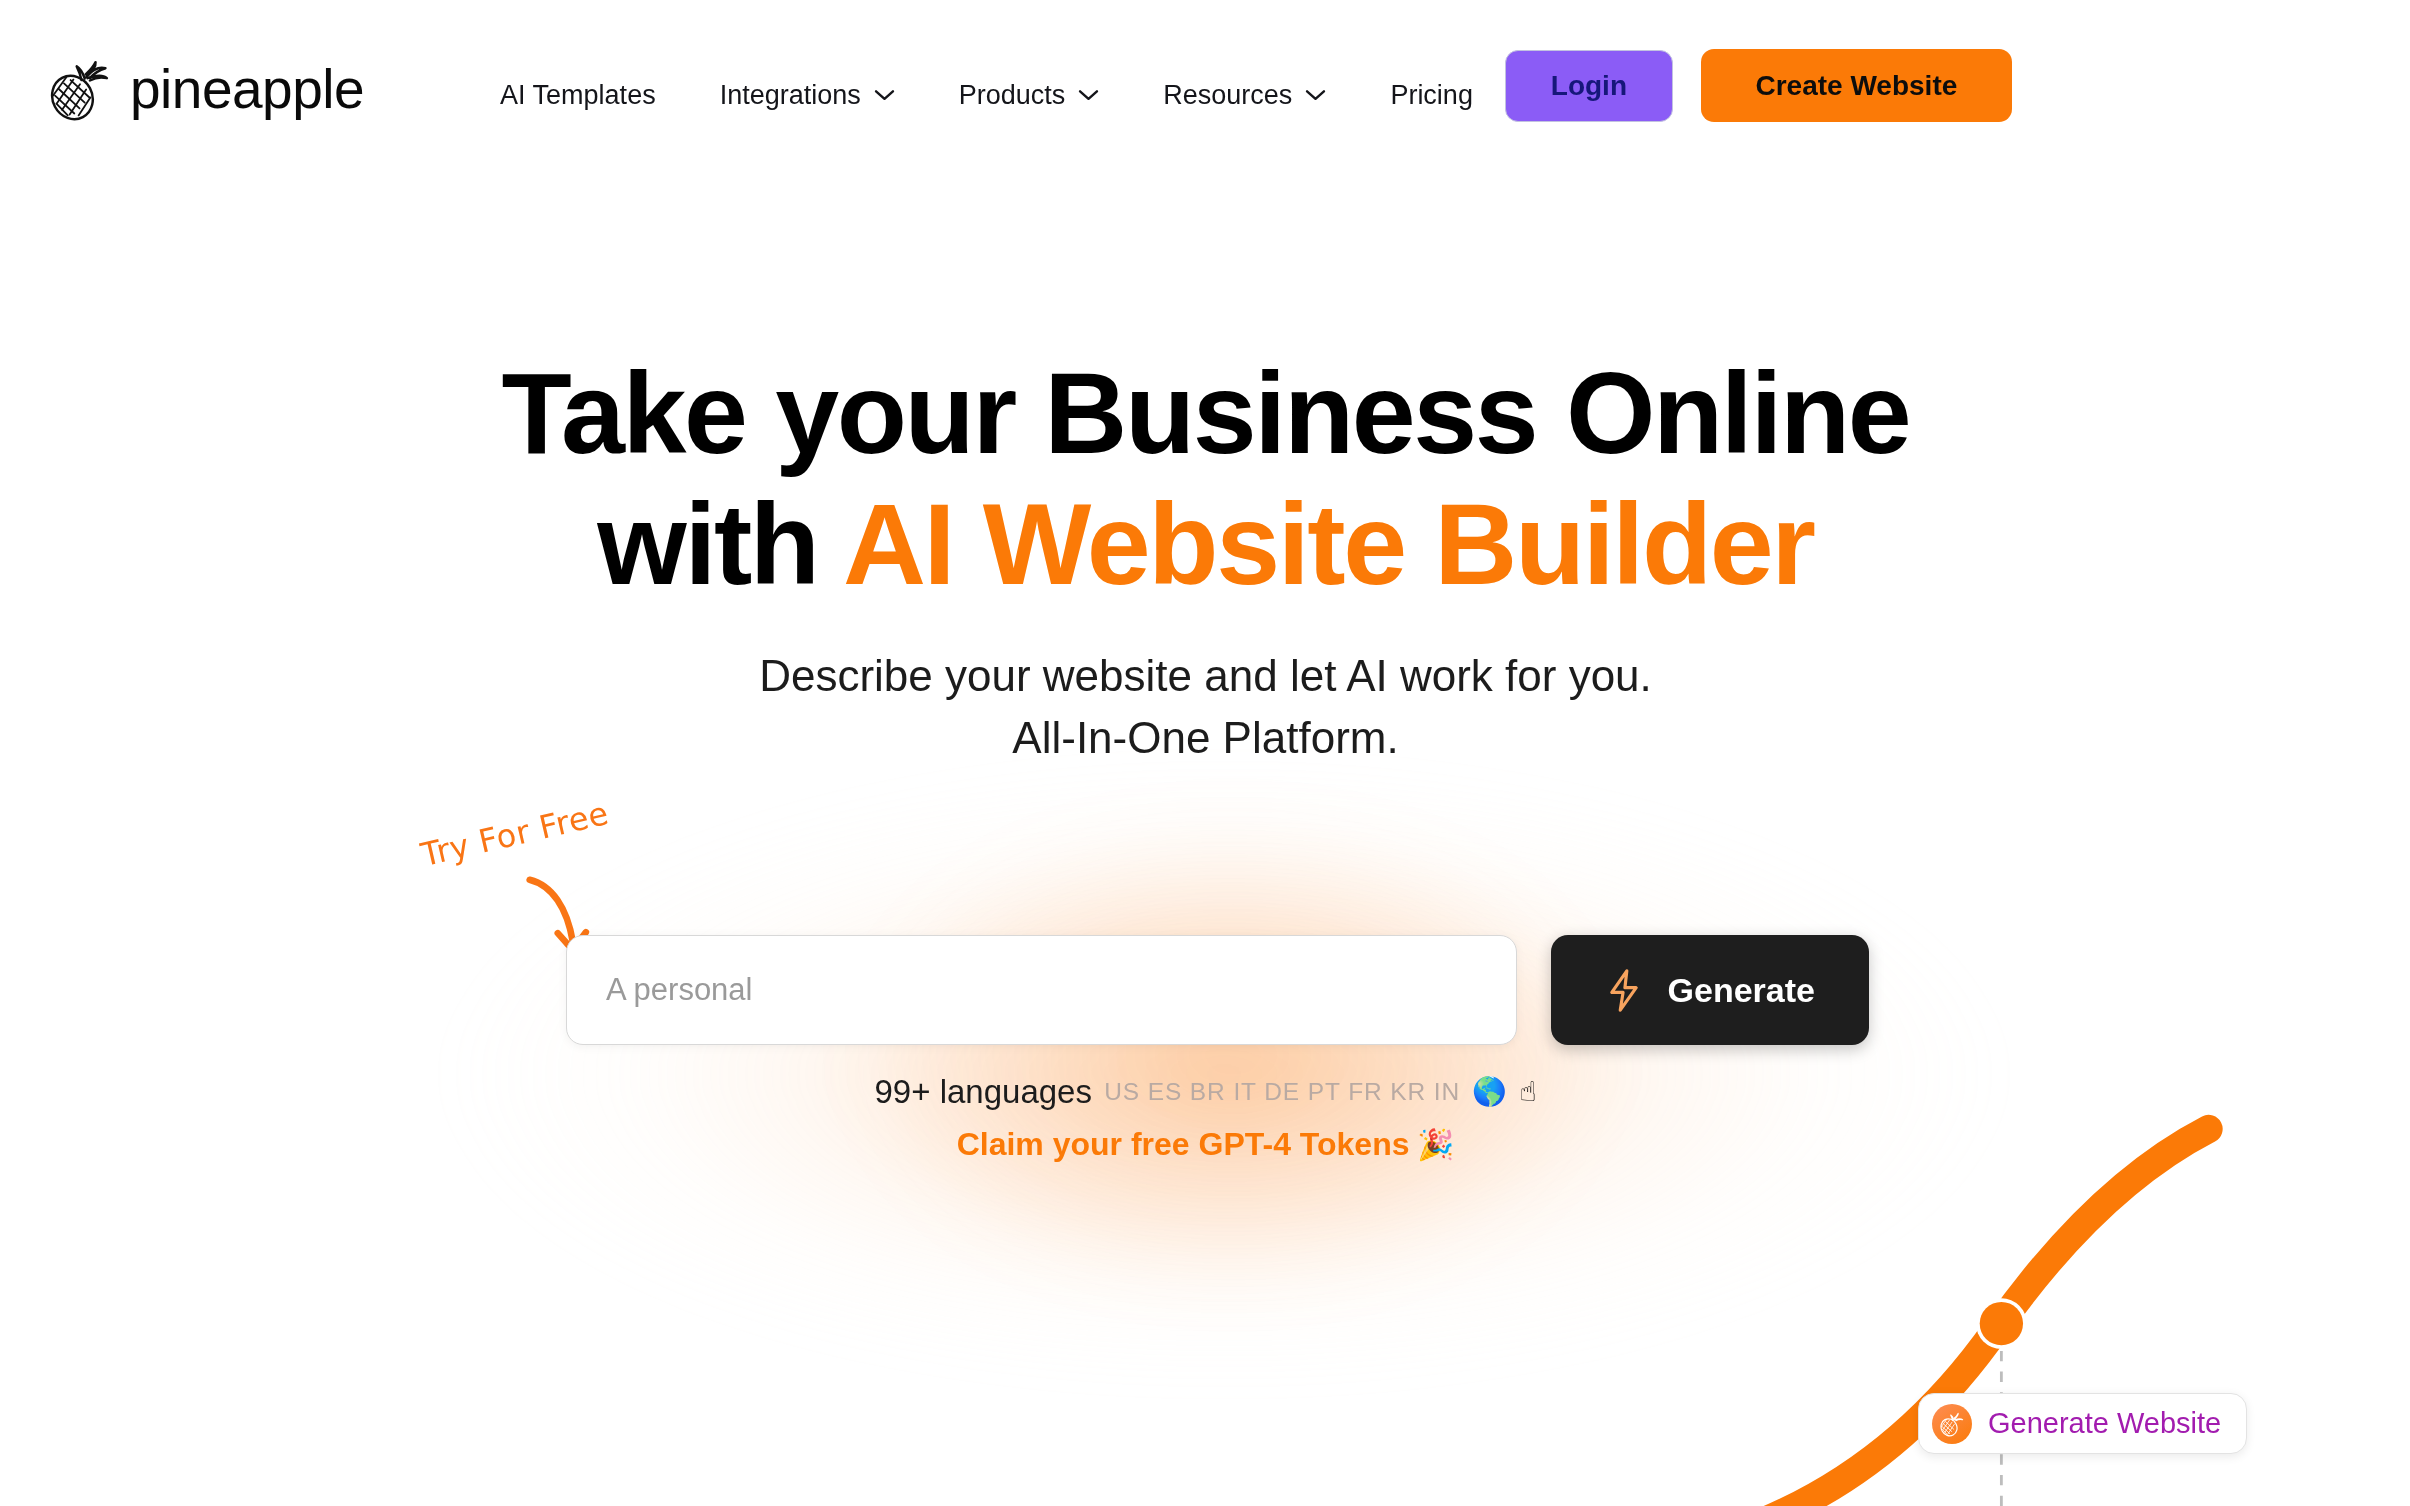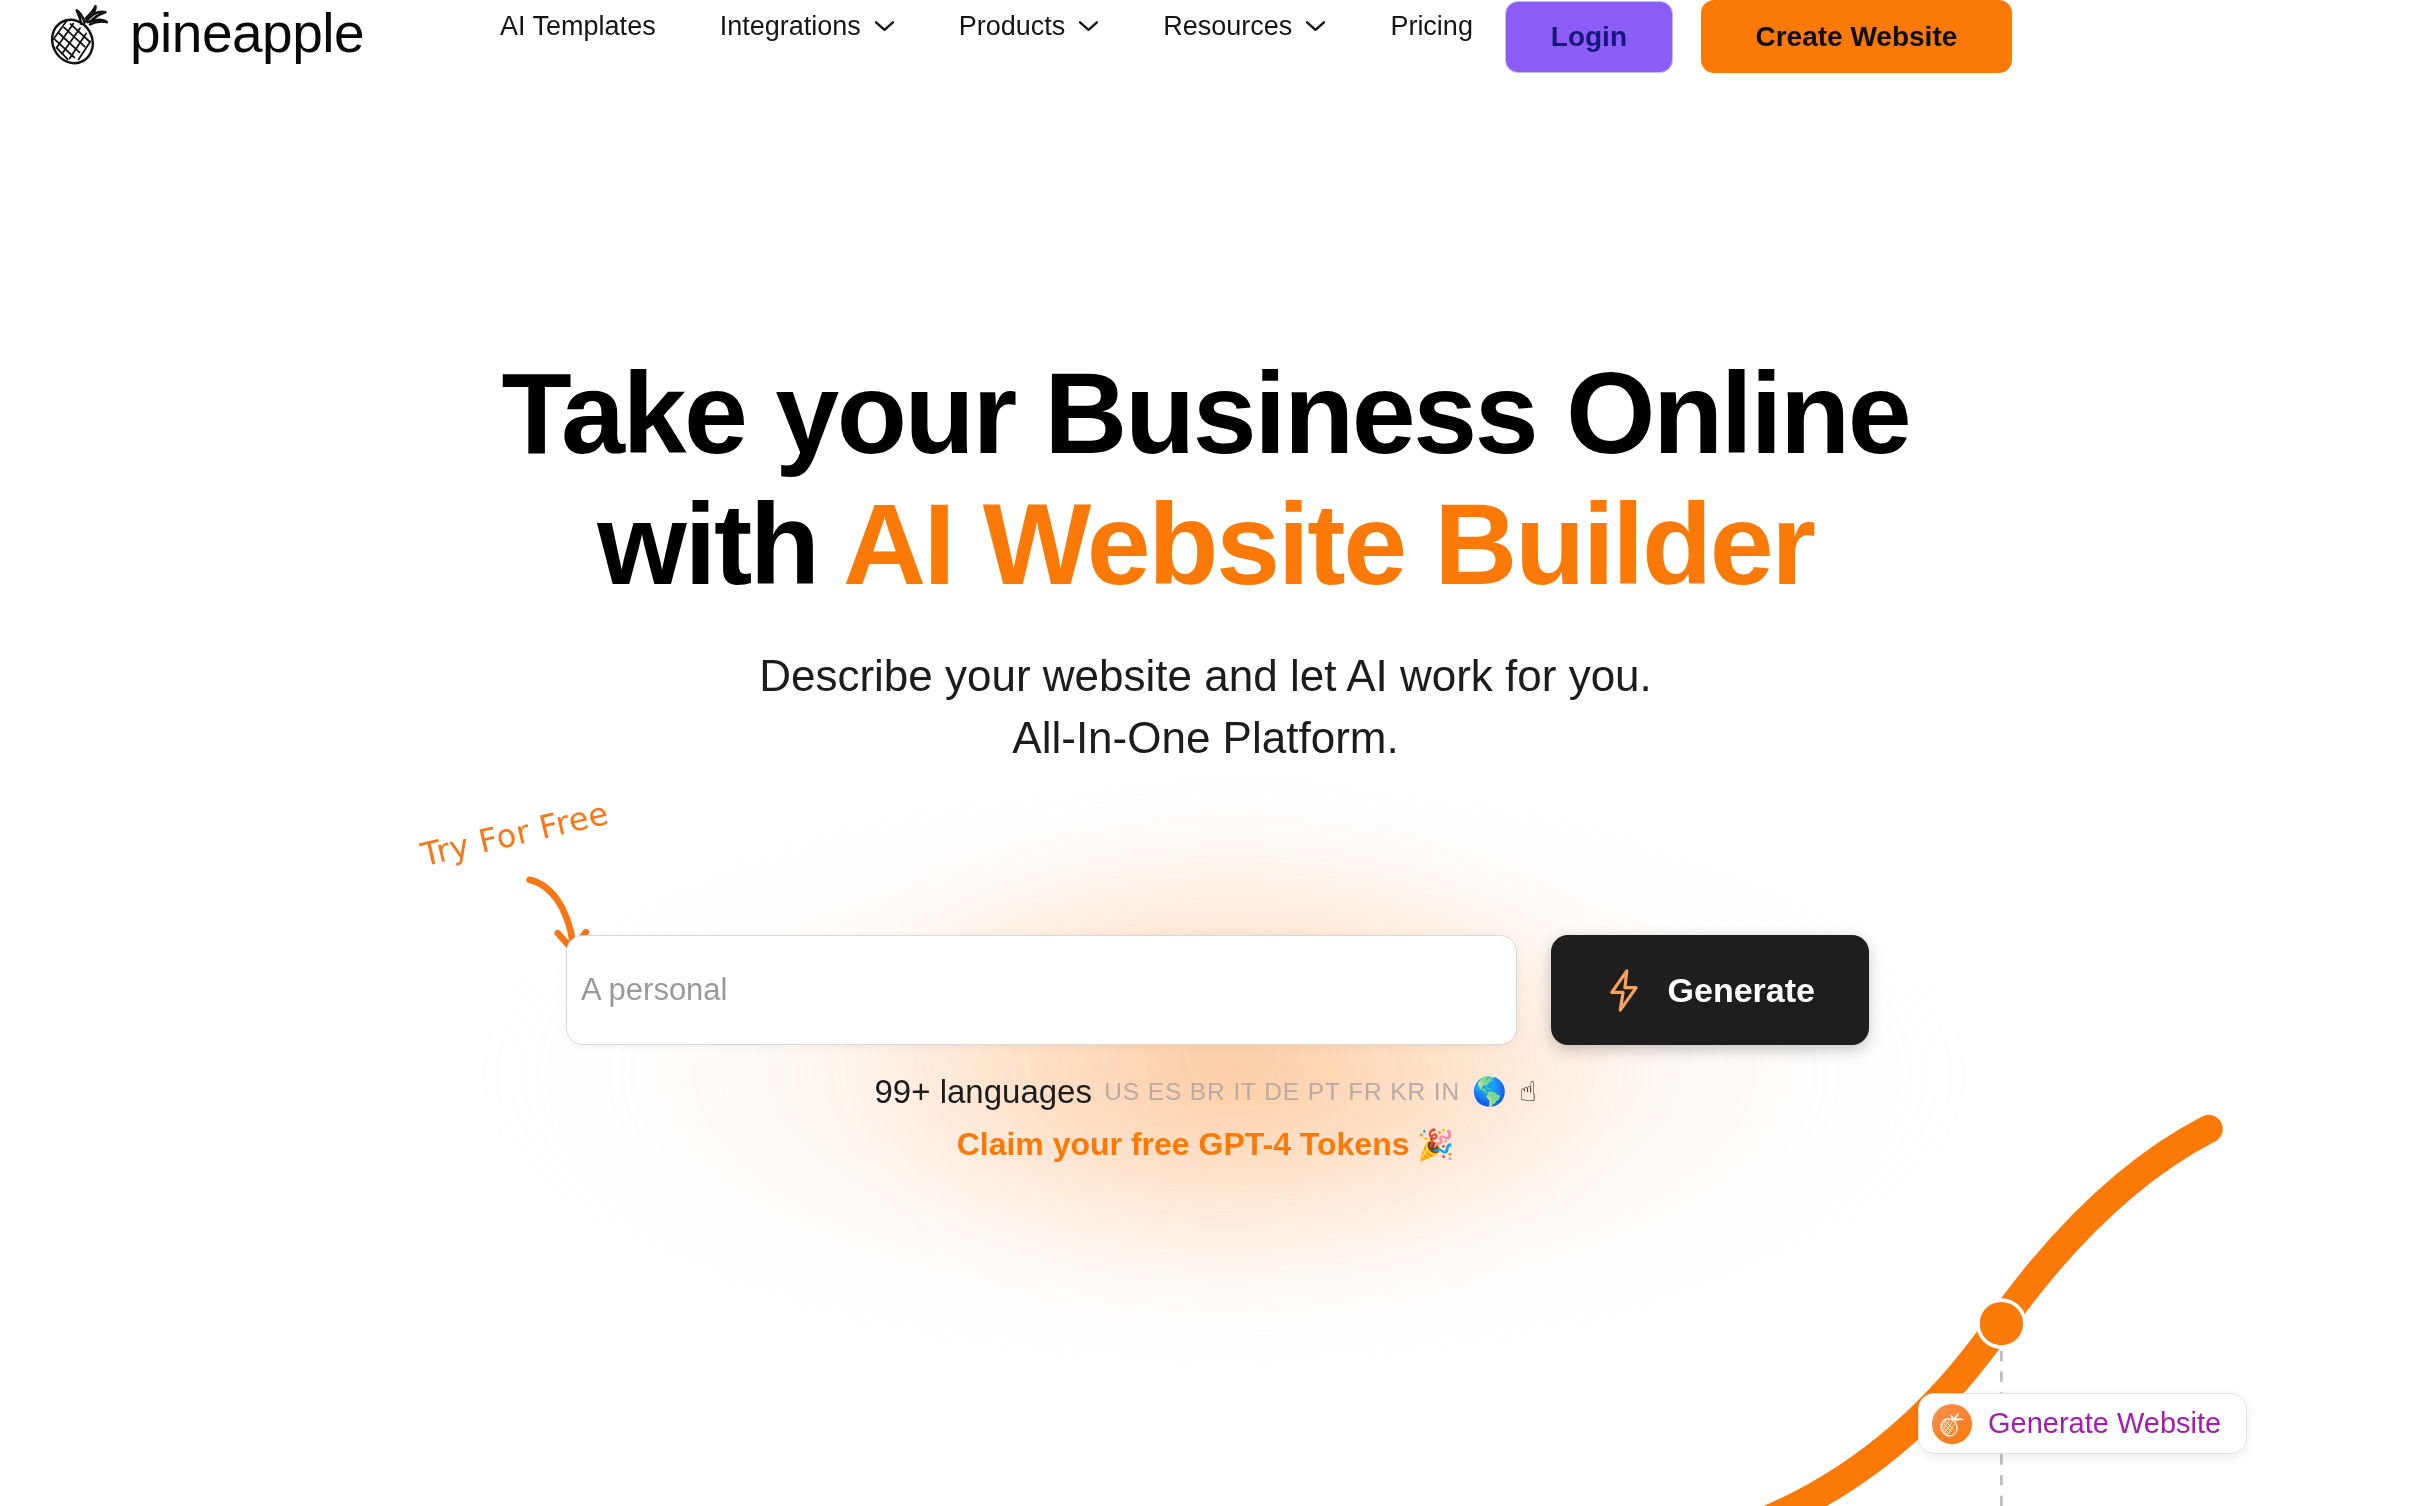--- a/index.html
+++ b/index.html
@@ -54,21 +54,21 @@
     z-index: 0;
   }
 
   
   .site-header {
     position: absolute;
     top: 0; left: 0;
     width: 1980px;
     height: 122px;
     display: flex;
-    align-items: flex-start;
+    align-items: flex-end;
     z-index: 20;
     background: transparent;
   }
 
   .brand {
     display: flex;
     align-items: center;
     gap: 17px;
     margin-left: 47px;
     cursor: pointer;
@@ -199,21 +199,21 @@
     display: flex;
     align-items: stretch;
     gap: 34px;
   }
   .prompt-input {
     width: 951px;
     height: 110px;
     border: 1.9px solid #d8d8d8;
     border-radius: 17px;
     background: #ffffff;
-    padding: 0 14px;
+    padding: 0 39px;
     font-size: 31px;
     color: #1c1c1c;
     outline: none;
     box-shadow: 0 1.9px 9.4px rgba(0,0,0,0.05);
     font-family: "Liberation Sans", "DejaVu Sans", sans-serif;
   }
   .prompt-input::placeholder { color: #9a9a9a; }
 
   .btn-generate {
     display: flex;

